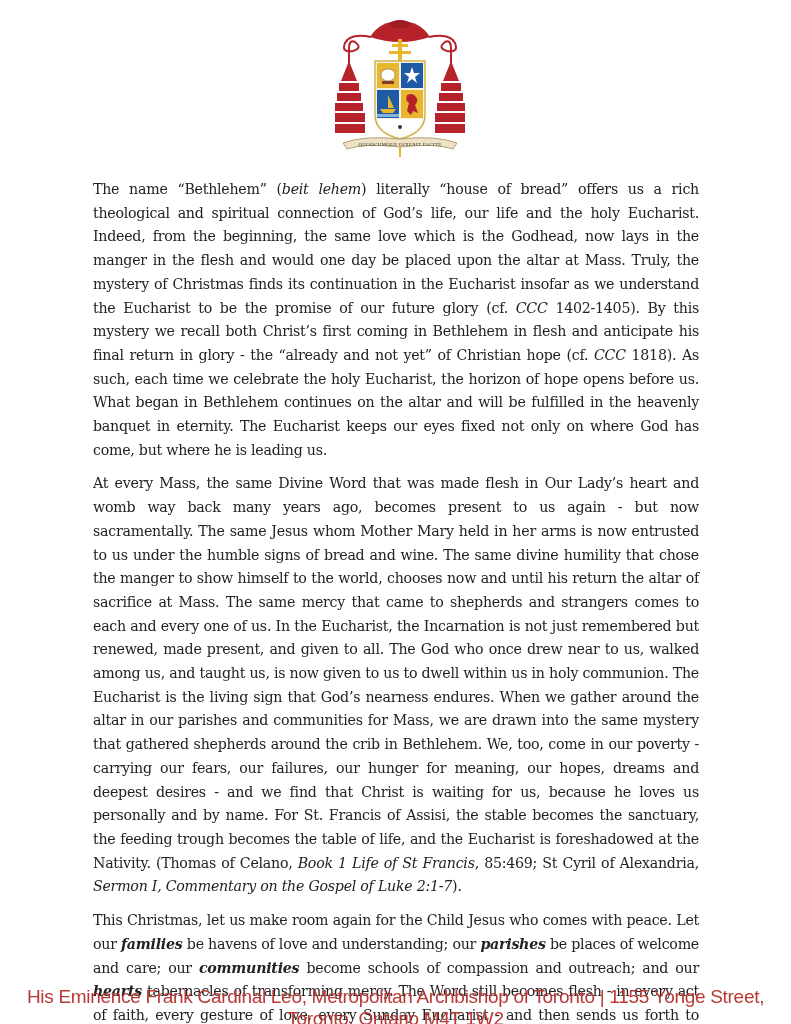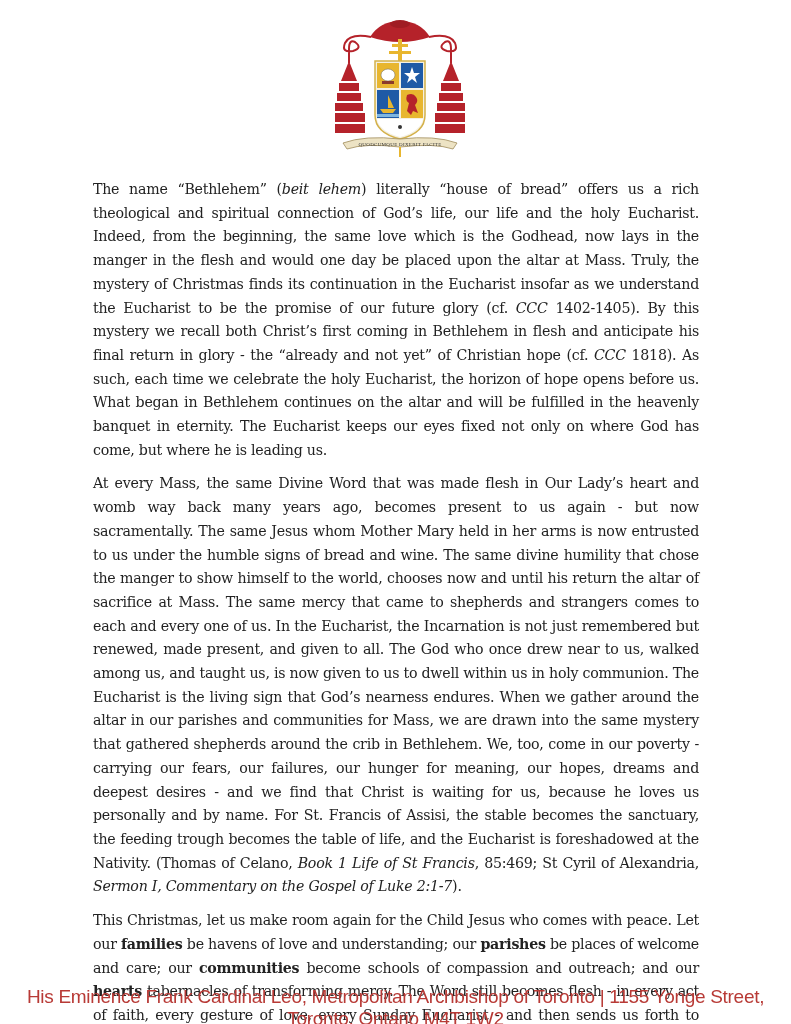--- a/index.html
+++ b/index.html
@@ -10,21 +10,21 @@
   }
   .body-text {
     position: absolute; left: 93px; top: 178px; width: 606px;
     font-family: "DejaVu Serif", "Liberation Serif", serif;
     font-size: 14.2px; line-height: 23.7px; color: #222;
     text-align: justify; letter-spacing: -0.25px;
   }
   .body-text p { margin: 0 0 10px 0; }
   .u { text-underline-offset: 2px; text-decoration-color: #555; }
   .i { font-style: italic; }
-  .b { font-weight: bold; }
+  .b { font-weight: bold; font-style: italic; }
   .footer {
     position: absolute; left: 0; top: 986px; width: 791px; text-align: center;
     font-family: "Liberation Sans", sans-serif; font-size: 19px; color: #b83a36;
     letter-spacing: -0.3px;
   }
 </style>
 </head>
 <body>
 
 <div class="page">

